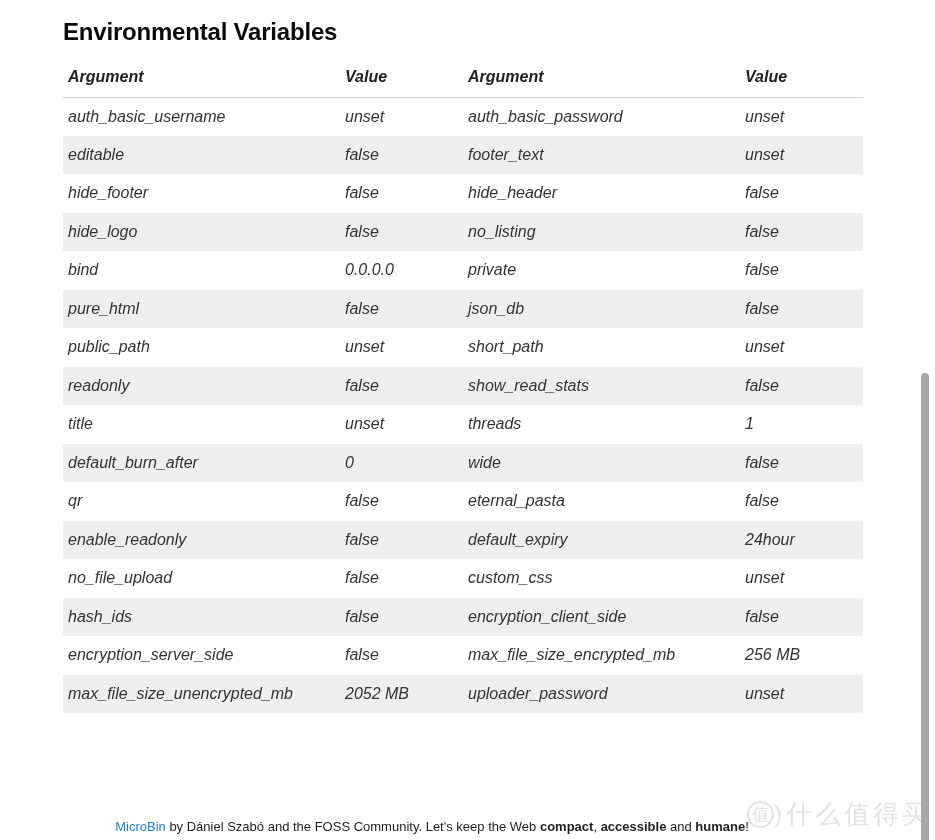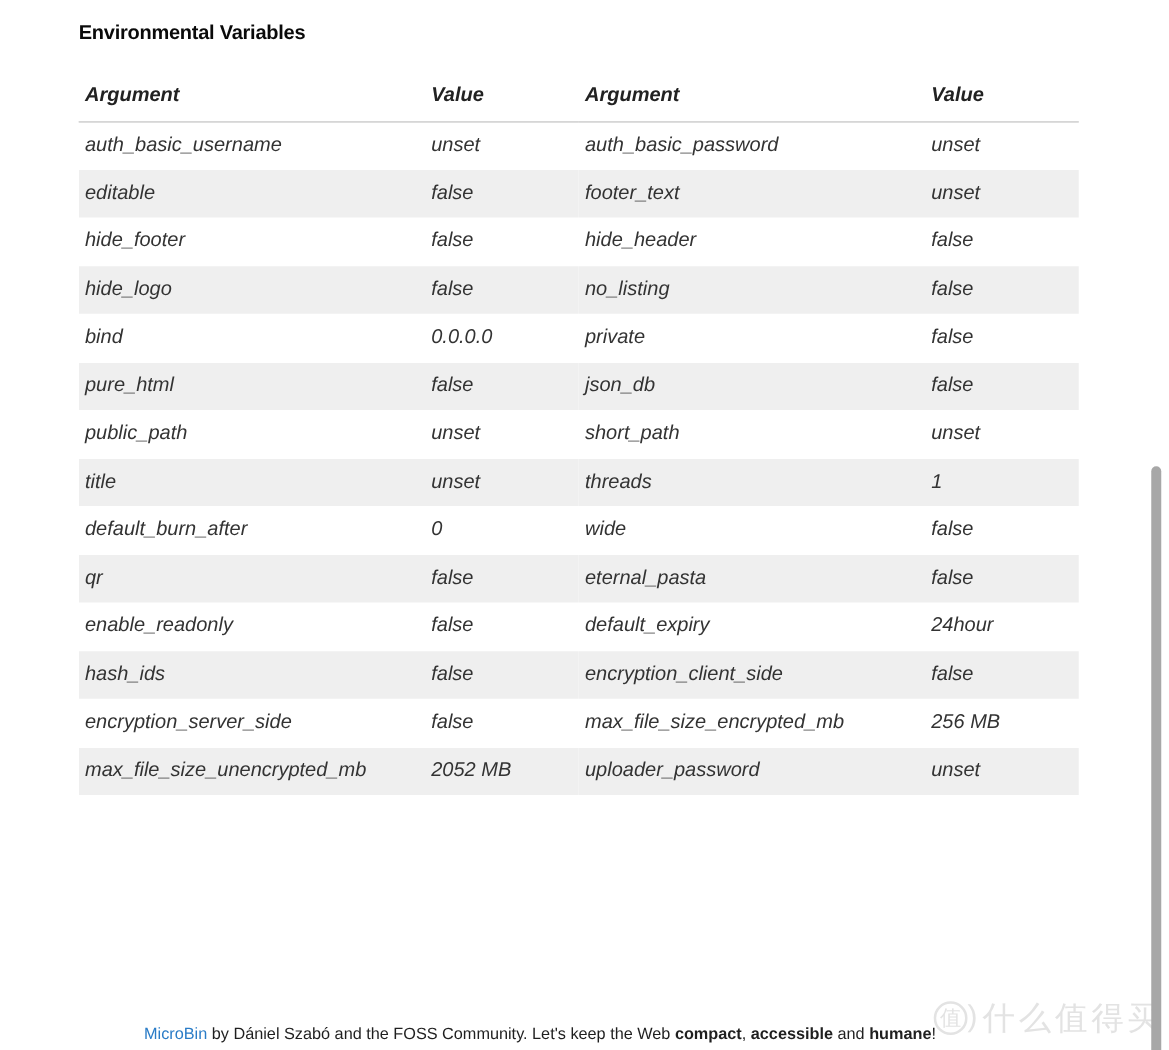--- a/index.html
+++ b/index.html
@@ -6,21 +6,21 @@
   html, body {
     width: 935px; height: 840px;
     background: #ffffff;
     font-family: "Liberation Sans", sans-serif;
     overflow: hidden;
     position: relative;
   }
   .page-title {
     position: absolute;
     left: 63px; top: 18px;
-    font-size: 16px;
+    font-size: 24px;
     font-weight: 700;
     color: #0a0a0a;
     letter-spacing: -0.2px;
   }
   table.env-table {
     position: absolute;
     left: 63px; top: 60px;
     width: 800px;
     border-collapse: collapse;
     table-layout: fixed;
@@ -154,20 +154,26 @@
         <td>json_db</td>
         <td>false</td>
       </tr>
       <tr>
         <td>public_path</td>
         <td>unset</td>
         <td>short_path</td>
         <td>unset</td>
       </tr>
       <tr>
+        <td>readonly</td>
+        <td>false</td>
+        <td>show_read_stats</td>
+        <td>false</td>
+      </tr>
+      <tr>
         <td>title</td>
         <td>unset</td>
         <td>threads</td>
         <td>1</td>
       </tr>
       <tr>
         <td>default_burn_after</td>
         <td>0</td>
         <td>wide</td>
         <td>false</td>
@@ -176,20 +182,26 @@
         <td>qr</td>
         <td>false</td>
         <td>eternal_pasta</td>
         <td>false</td>
       </tr>
       <tr>
         <td>enable_readonly</td>
         <td>false</td>
         <td>default_expiry</td>
         <td>24hour</td>
+      </tr>
+      <tr>
+        <td>no_file_upload</td>
+        <td>false</td>
+        <td>custom_css</td>
+        <td>unset</td>
       </tr>
       <tr>
         <td>hash_ids</td>
         <td>false</td>
         <td>encryption_client_side</td>
         <td>false</td>
       </tr>
       <tr>
         <td>encryption_server_side</td>
         <td>false</td>

